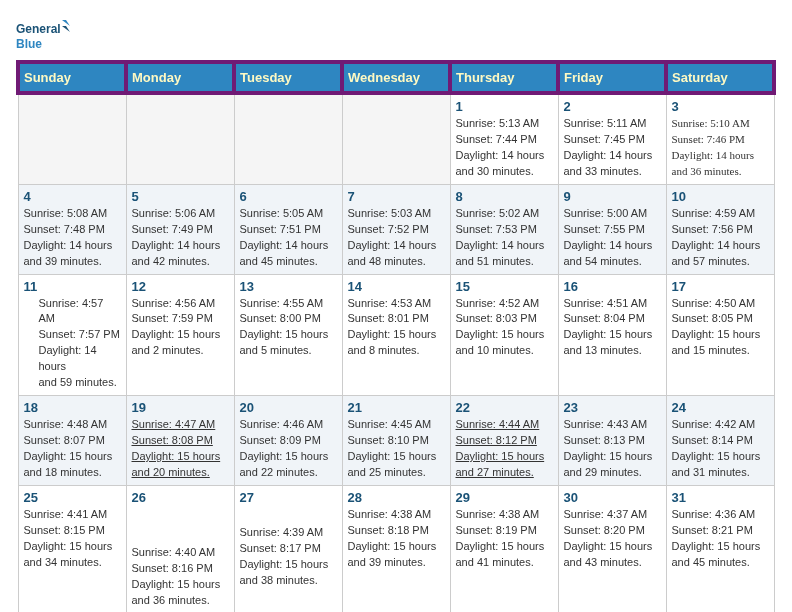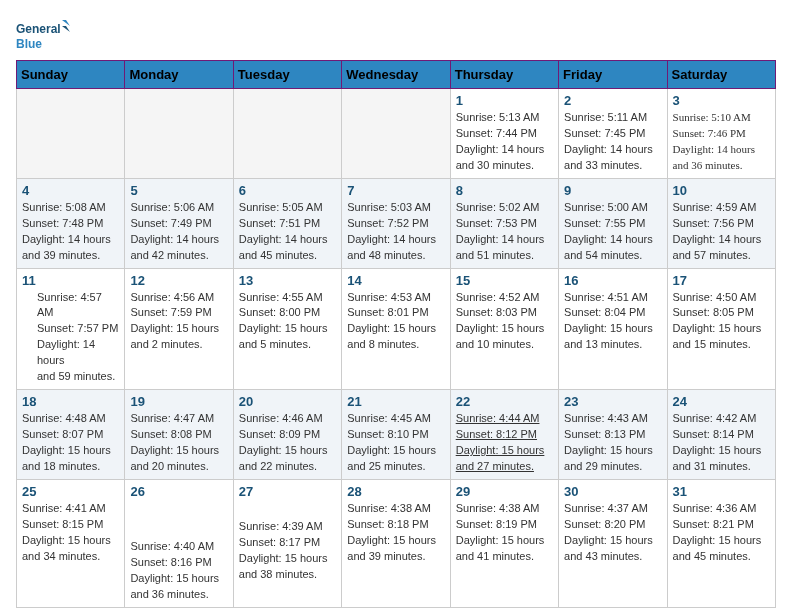--- a/index.html
+++ b/index.html
@@ -34,26 +34,26 @@
       font-size: 14px;
       color: #333;
     }
     table {
       width: 100%;
       border-collapse: collapse;
       table-layout: fixed;
     }
     .header-row th {
       background-color: #2e86c1;
-      color: #000000;
+      color: #fef9c3;
       font-size: 13px;
       font-weight: bold;
       padding: 6px 4px;
       text-align: left;
-      border: 1px solid #701a75;
+      border: 4px solid #701a75;
     }
     td {
       border: 1px solid #ccc;
       vertical-align: top;
       padding: 4px 5px;
       font-size: 10.5px;
       color: #333;
       background: #fff;
       height: 88px;
     }
@@ -239,21 +239,21 @@
       <tr>
         <td class="shaded">
           <span class="day-num">18</span>
           <div class="day-info" style="white-space: pre-line;">Sunrise: 4:48 AM
 Sunset: 8:07 PM
 Daylight: 15 hours
 and 18 minutes.</div>
         </td>
         <td class="shaded">
           <span class="day-num">19</span>
-          <div class="day-info" style="white-space: pre-line;">Sunrise: 4:47 AM
+          <div class="day-info" style="white-space: pre-line; text-decoration: underline;">Sunrise: 4:47 AM
 Sunset: 8:08 PM
 Daylight: 15 hours
 and 20 minutes.</div>
         </td>
         <td class="shaded">
           <span class="day-num">20</span>
           <div class="day-info" style="white-space: pre-line;">Sunrise: 4:46 AM
 Sunset: 8:09 PM
 Daylight: 15 hours
 and 22 minutes.</div>

